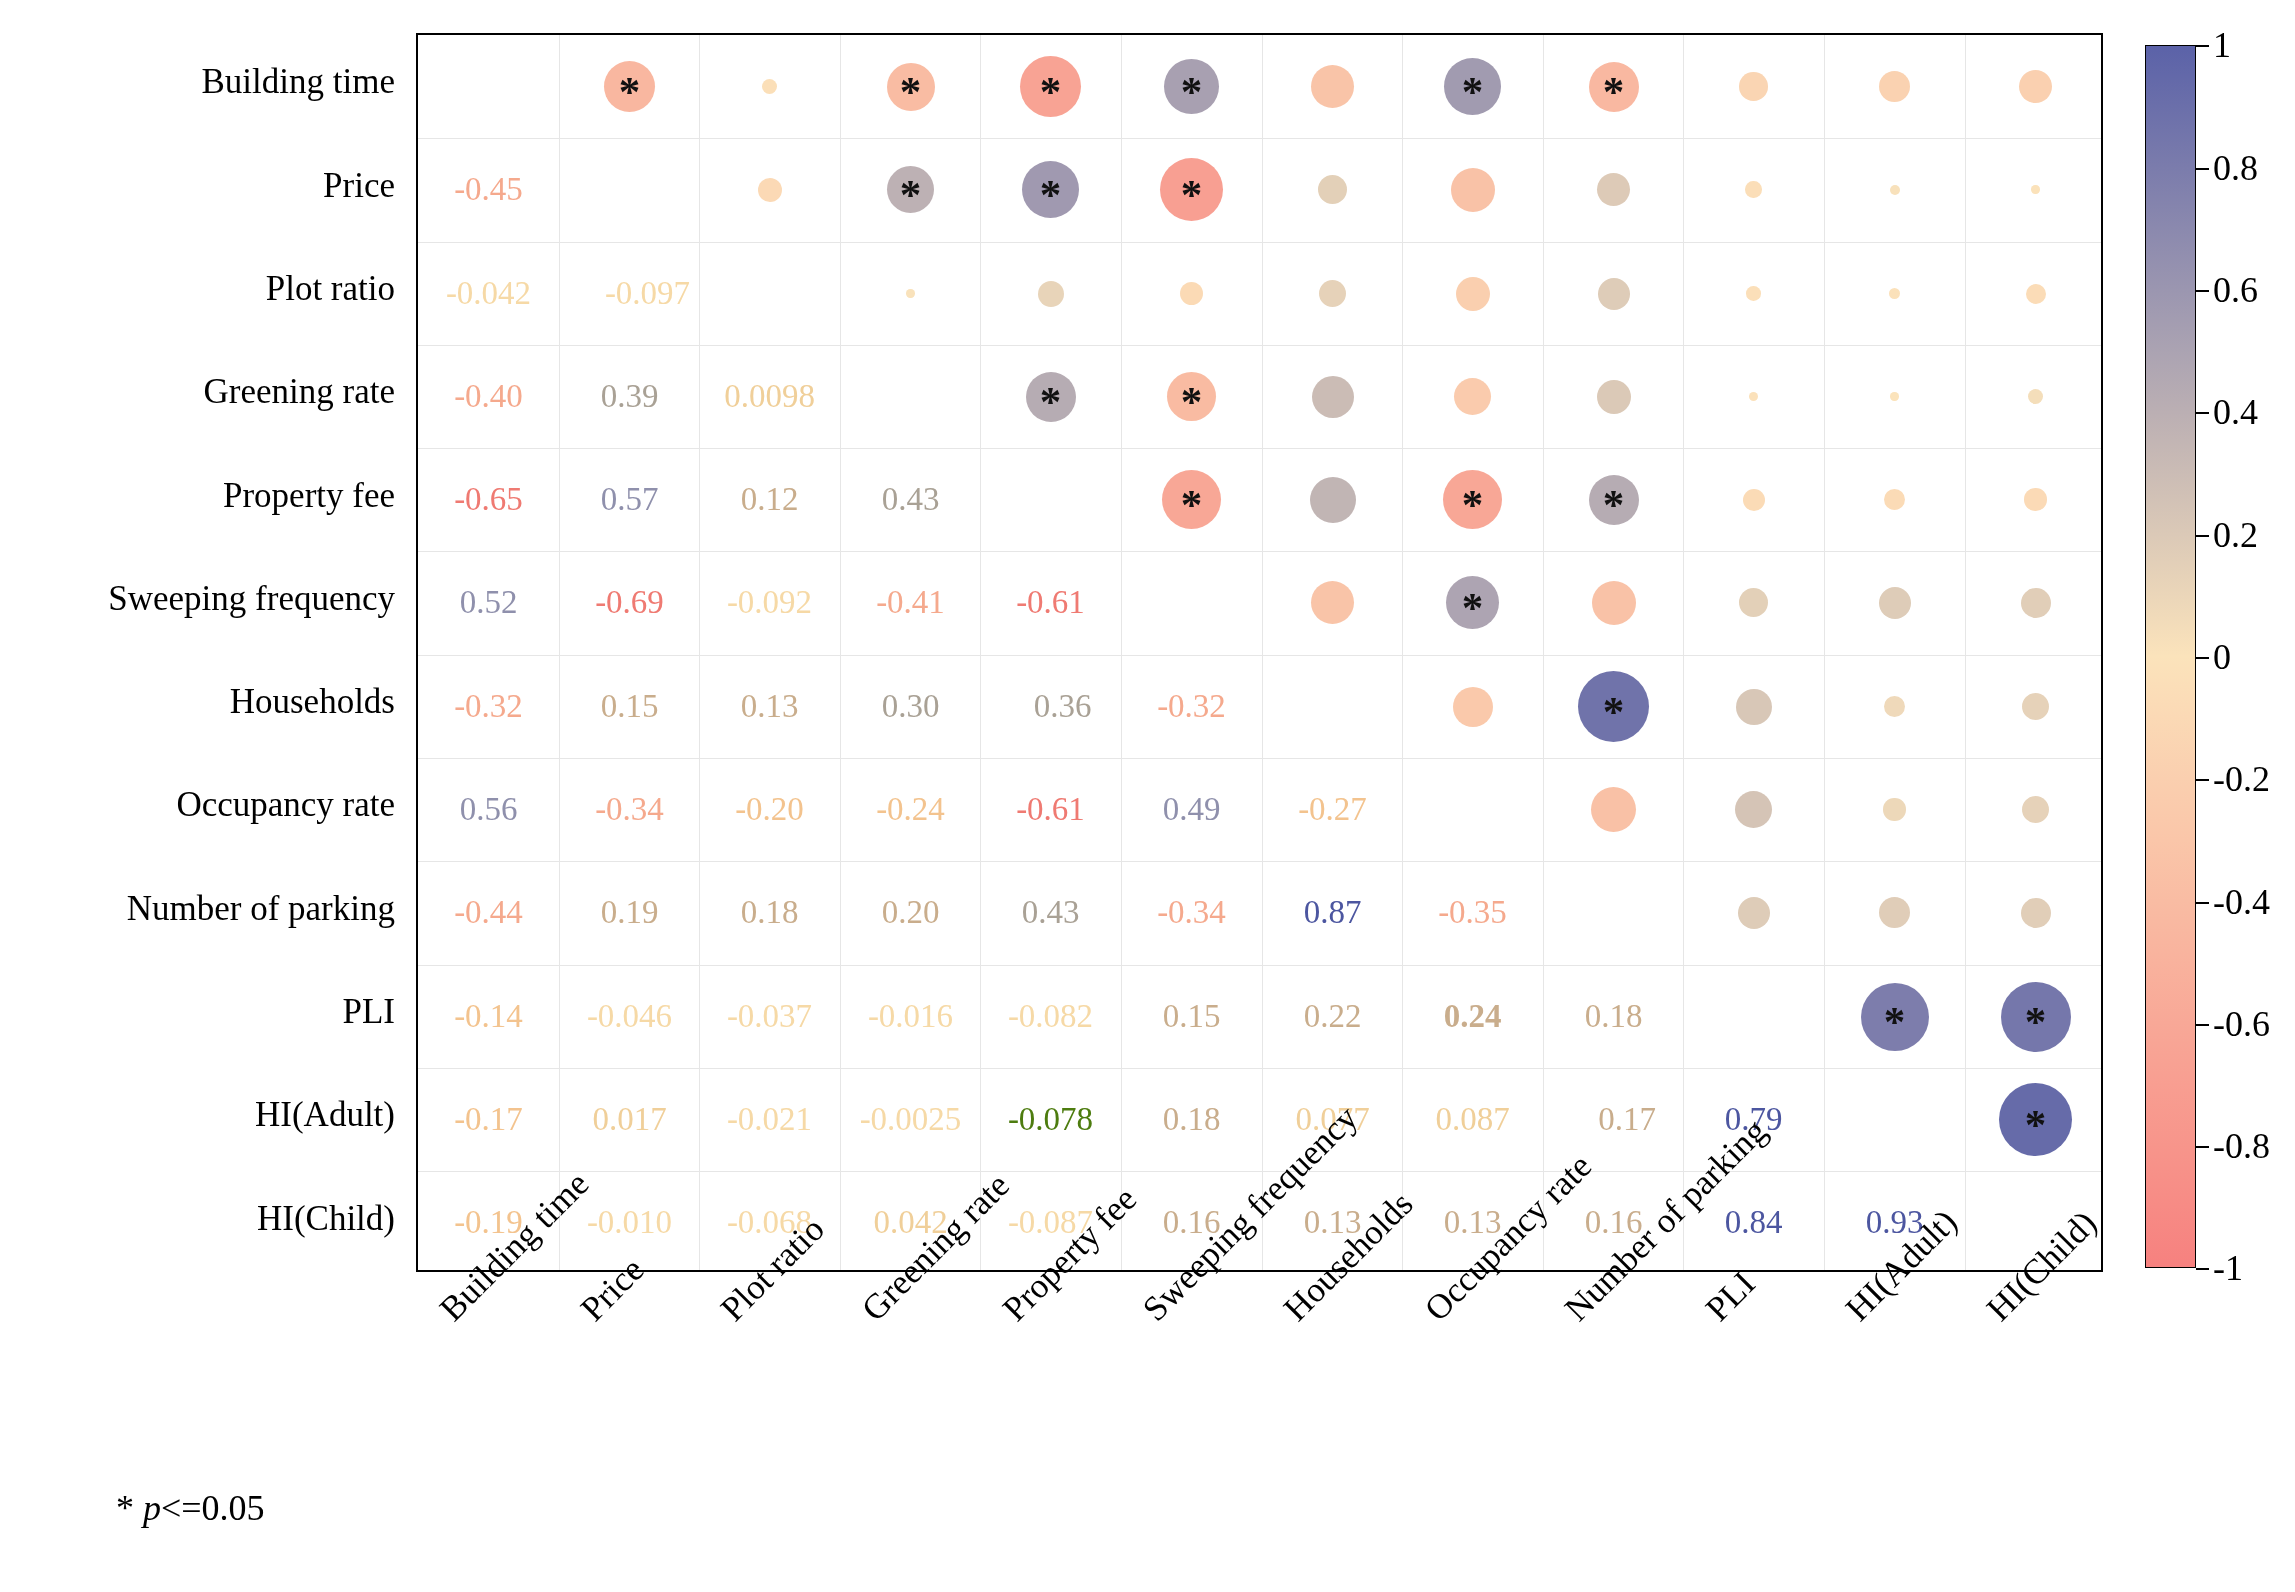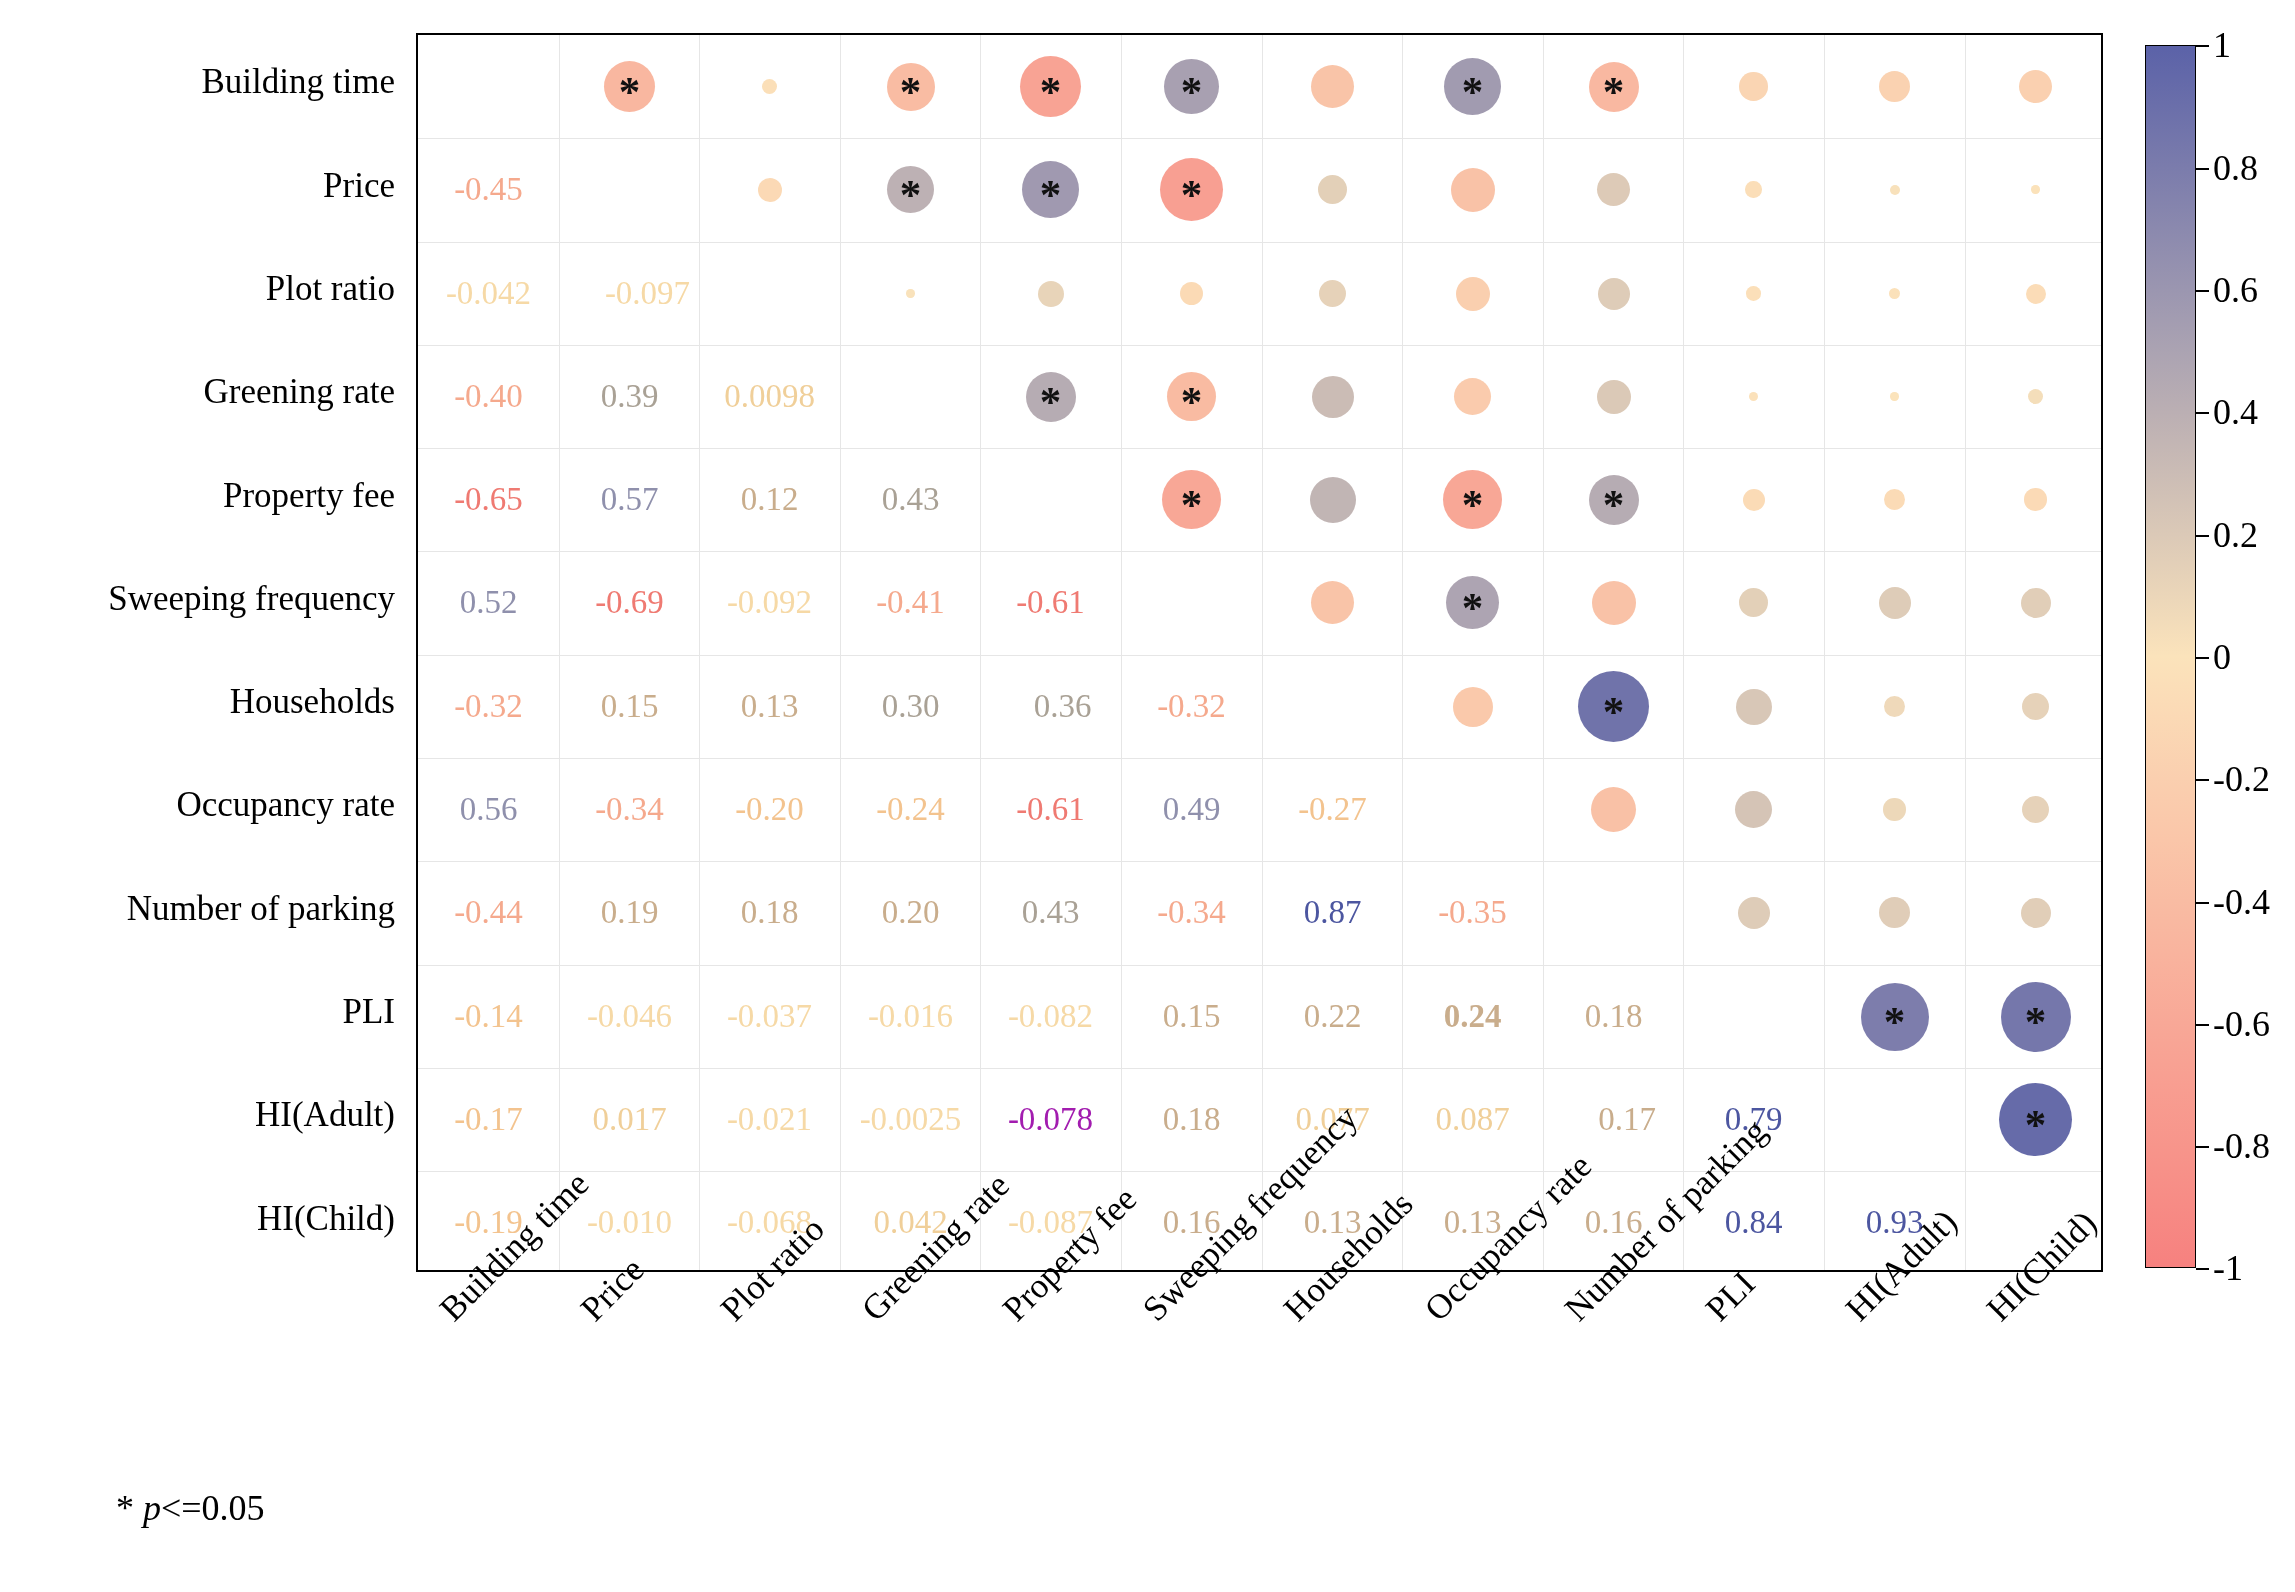--- a/index.html
+++ b/index.html
@@ -526,21 +526,21 @@
         <div class="cell" style="left: 141px; top: 1033px; width: 141px; height: 103px;">
           <span class="cellnum" style="color: rgb(240, 207, 153);">0.017</span>
         </div>
         <div class="cell" style="left: 281px; top: 1033px; width: 141px; height: 103px;">
           <span class="cellnum" style="color: rgb(246, 217, 166);">-0.021</span>
         </div>
         <div class="cell" style="left: 422px; top: 1033px; width: 141px; height: 103px;">
           <span class="cellnum" style="color: rgb(246, 217, 166);">-0.0025</span>
         </div>
         <div class="cell" style="left: 562px; top: 1033px; width: 141px; height: 103px;">
-          <span class="cellnum" style="color: #a21caf;">-0.078</span>
+          <span class="cellnum" style="color: #4d7c0f;">-0.078</span>
         </div>
         <div class="cell" style="left: 703px; top: 1033px; width: 141px; height: 103px;">
           <span class="cellnum" style="color: rgb(201, 173, 140);">0.18</span>
         </div>
         <div class="cell" style="left: 844px; top: 1033px; width: 141px; height: 103px;">
           <span class="cellnum" style="color: rgb(240, 207, 153);">0.077</span>
         </div>
         <div class="cell" style="left: 984px; top: 1033px; width: 141px; height: 103px;">
           <span class="cellnum" style="color: rgb(240, 207, 153);">0.087</span>
         </div>

